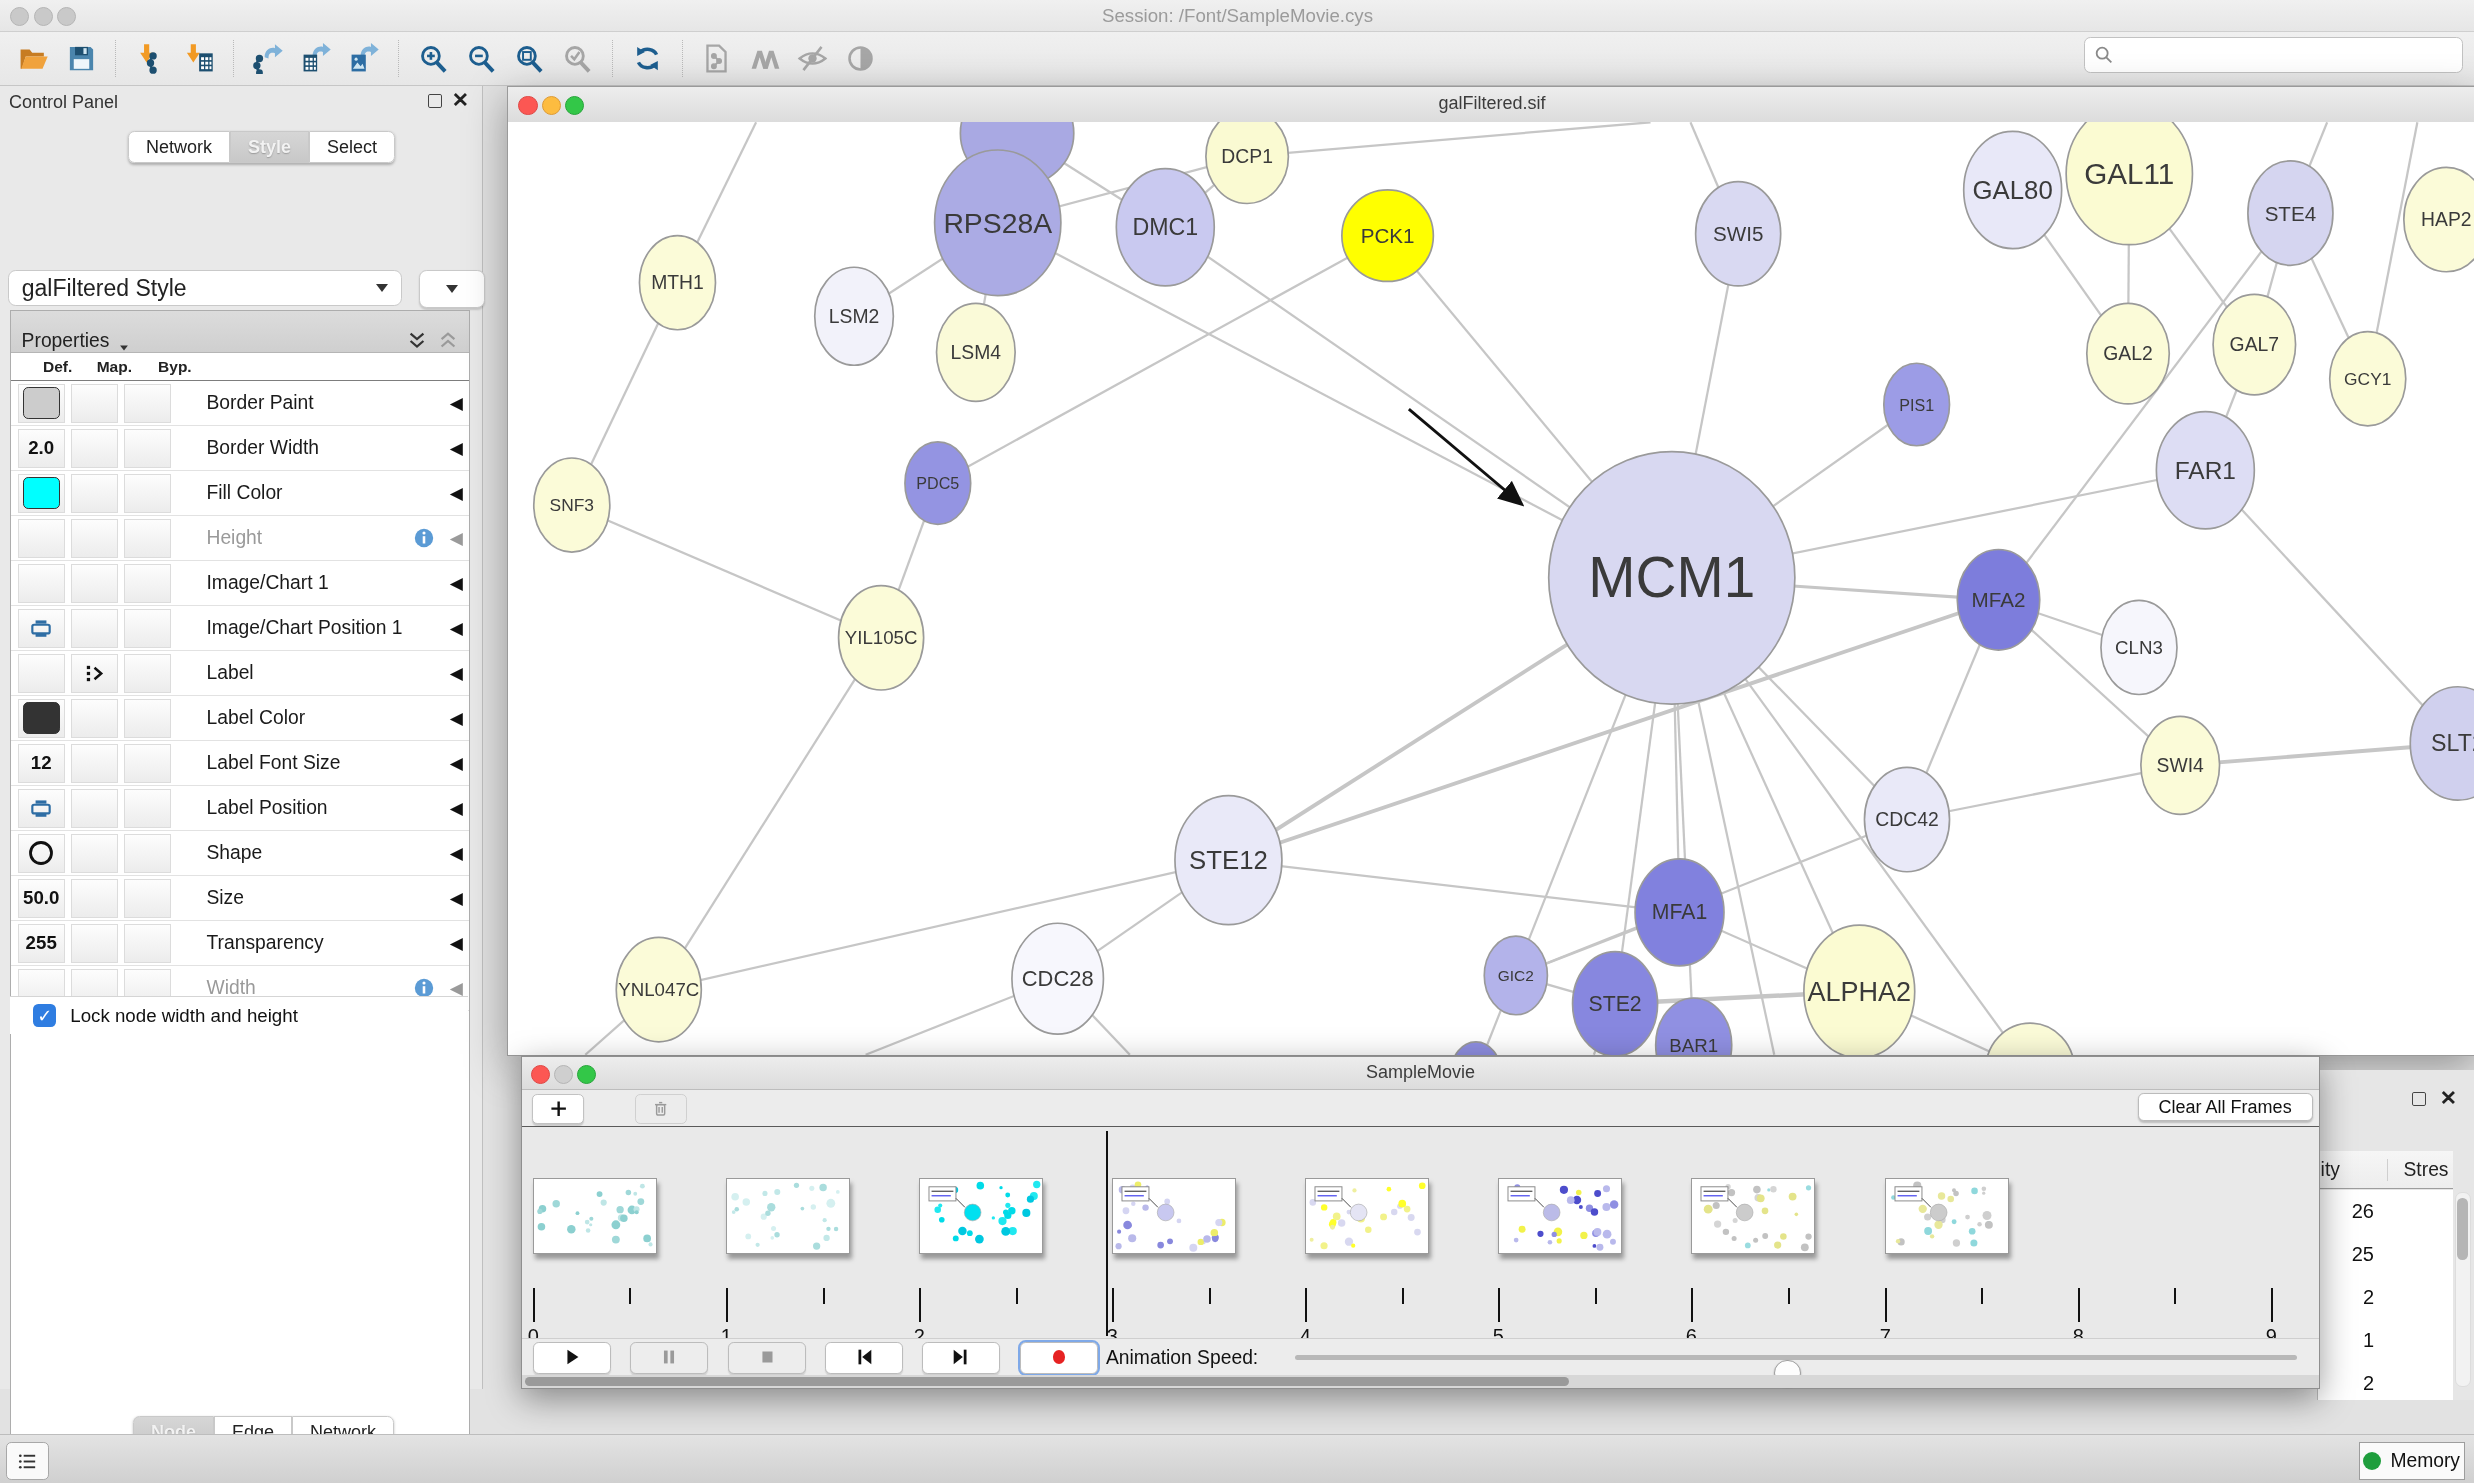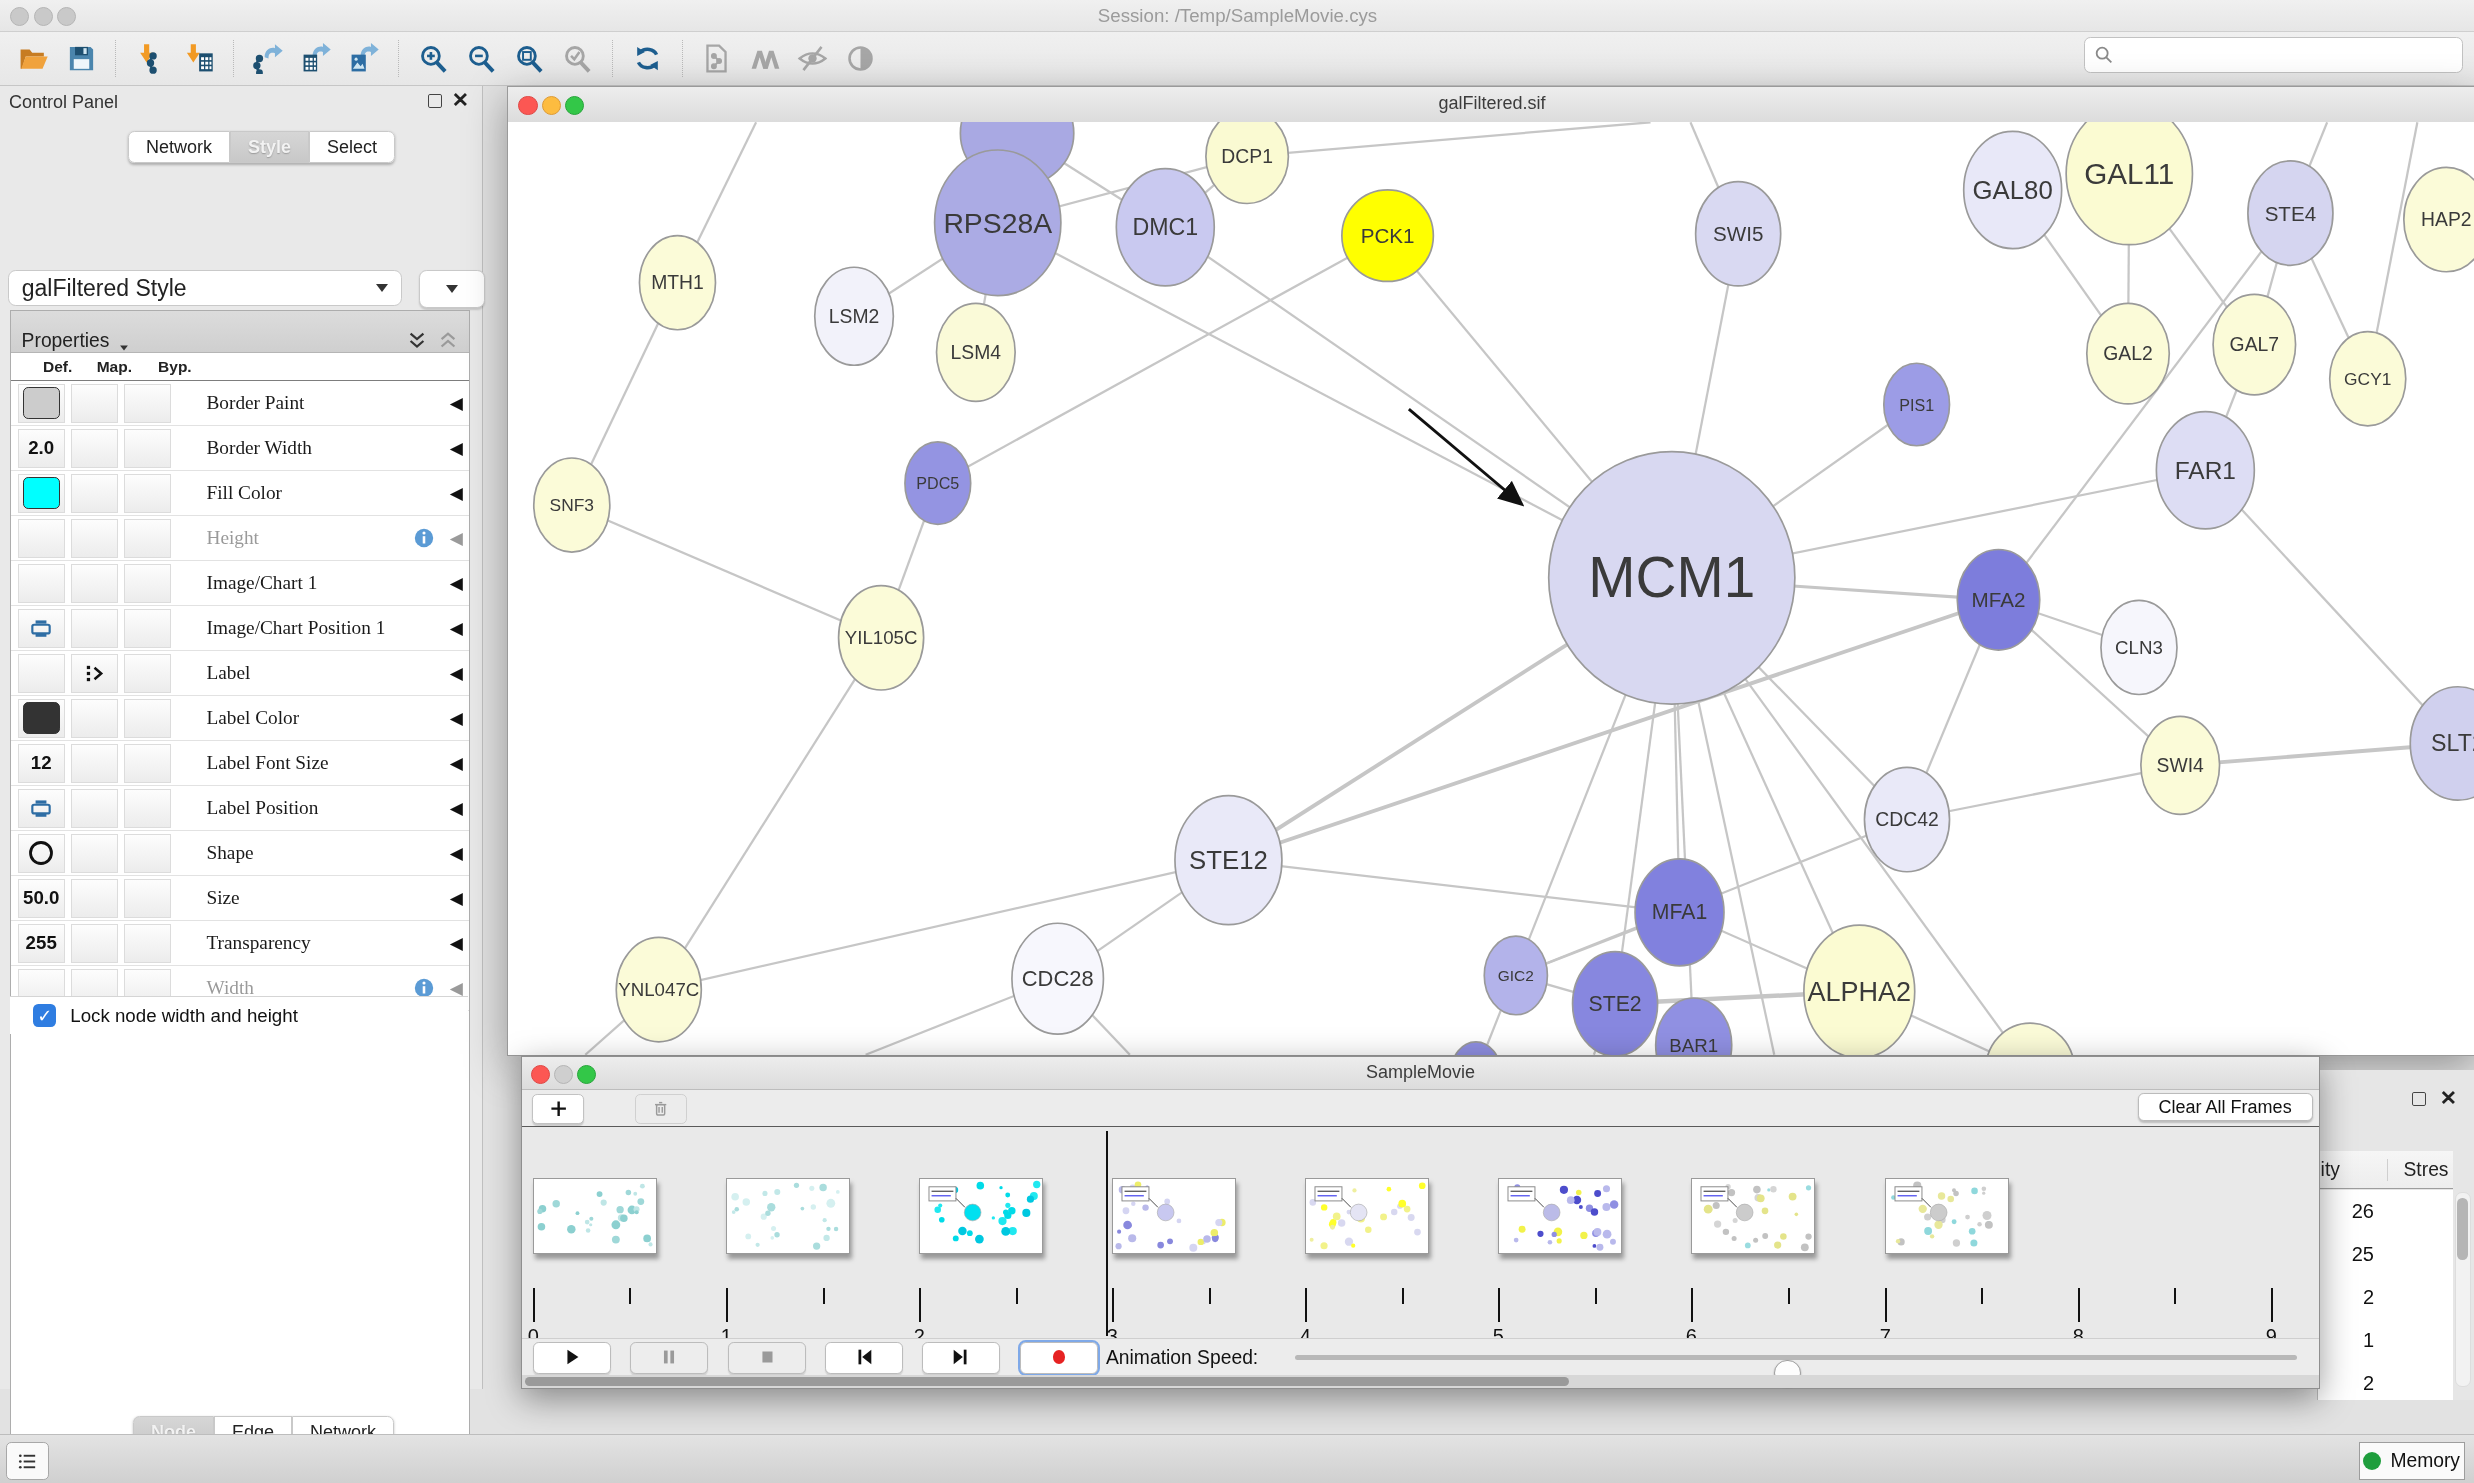--- a/index.html
+++ b/index.html
@@ -27,21 +27,21 @@
   .seg.sel{background:linear-gradient(#d6d6d6,#c8c8c8);color:#f2f2f2;text-shadow:0 1.3px 1.3px #9a9a9a;font-weight:bold;}
   #style-combo{position:absolute;left:7.7px;top:184px;width:394px;height:36px;background:#fff;border:1.3px solid #c9c9c9;border-radius:7.7px;display:flex;align-items:center;justify-content:space-between;padding:0 13px;box-sizing:border-box;font-size:23px;color:#222;gap:7px;}
   #style-menu-btn{position:absolute;left:419px;top:184px;width:64px;height:36px;background:#fff;border:1.3px solid #c9c9c9;border-radius:7.7px;display:flex;align-items:center;justify-content:center;font-size:14px;color:#222;box-shadow:0 1.3px 1.9px rgba(0,0,0,.15);}
   .tri-down{width:0;height:0;border-left:6.4px solid transparent;border-right:6.4px solid transparent;border-top:8.4px solid #333;}
   #props-box{position:absolute;left:10.3px;top:224px;width:460px;height:1148px;background:#fff;border:1.3px solid #adadad;box-sizing:border-box;}
   #props-header{height:41px;background:linear-gradient(#dcdcdc,#cfcfcf);border-bottom:1.3px solid #b5b5b5;display:flex;align-items:flex-end;padding:0 10.3px;font-size:19.3px;color:#222;}
   #props-cols{height:27px;display:flex;align-items:center;font-size:15.5px;font-weight:bold;color:#222;border-bottom:1.9px solid #7d7d7d;}
   #props-cols span{display:inline-block;text-align:right;}
   .prow{height:44px;display:flex;align-items:center;border-bottom:0.6px solid #e2e2e2;position:relative;}
   .pcell{width:45px;height:37px;margin-left:6.4px;background:linear-gradient(#fdfdfd,#ececec);border:0.6px solid #dcdcdc;display:flex;align-items:center;justify-content:center;font-size:18.7px;font-weight:bold;color:#111;}
-  .plabel{font-size:19.3px;color:#1a1a1a;margin-left:35px;white-space:nowrap;font-family:Liberation Serif, serif;}
+  .plabel{font-size:19.3px;color:#1a1a1a;margin-left:35px;white-space:nowrap;}
   .prow.off .plabel{color:#9a9a9a;}
   .parrow{position:absolute;right:6.4px;font-size:17px;color:#111;}
   .swatch{width:35px;height:30px;border:1.3px solid #333;border-radius:5.2px;}
   .info-ic{position:absolute;right:34px;width:22px;height:22px;}
   #lockrow{position:absolute;left:10.3px;top:910px;width:458px;height:37px;background:#fff;display:flex;align-items:center;border-top:0.6px solid #d5d5d5;}
   #lockbox{width:23px;height:23px;margin-left:23px;background:#2f7de1;border-radius:5.2px;color:#fff;font-size:18px;display:flex;align-items:center;justify-content:center;}
   #locklabel{font-size:18.7px;color:#111;margin-left:14px;}
   
   #netwin{left:507px;top:86px;width:1968px;height:968px;background:#fff;border:0.6px solid #9a9a9a;box-shadow:0 11.6px 39px rgba(0,0,0,.35);}
   .wtitle{height:35px;background:linear-gradient(#ededed,#dcdcdc);border-bottom:0.6px solid #bdbdbd;position:relative;}
@@ -98,21 +98,21 @@
 </style>
 </head>
 <body>
 
 <div id="root">
 
   <div class="abs" id="titlebar">
     <div class="tl" style="left:10.3px"></div>
     <div class="tl" style="left:34px"></div>
     <div class="tl" style="left:57px"></div>
-    <div id="win-title">Session: /Temp/SampleMovie.cys</div>
+    <div id="win-title">Session: /Font/SampleMovie.cys</div>
   </div>
 
   <div class="abs" id="toolbar">
       <div class="tbtn">
         <svg viewBox="0 0 48 48">
           <path d="M4 10 h14 l4 5 h18 v6 H12 L6 40 H4 Z" fill="#c77c22"></path>
           <path d="M12 21 h34 L38 40 H5 Z" fill="#f0a23c"></path>
         </svg>
       </div>
       <div class="tbtn">

